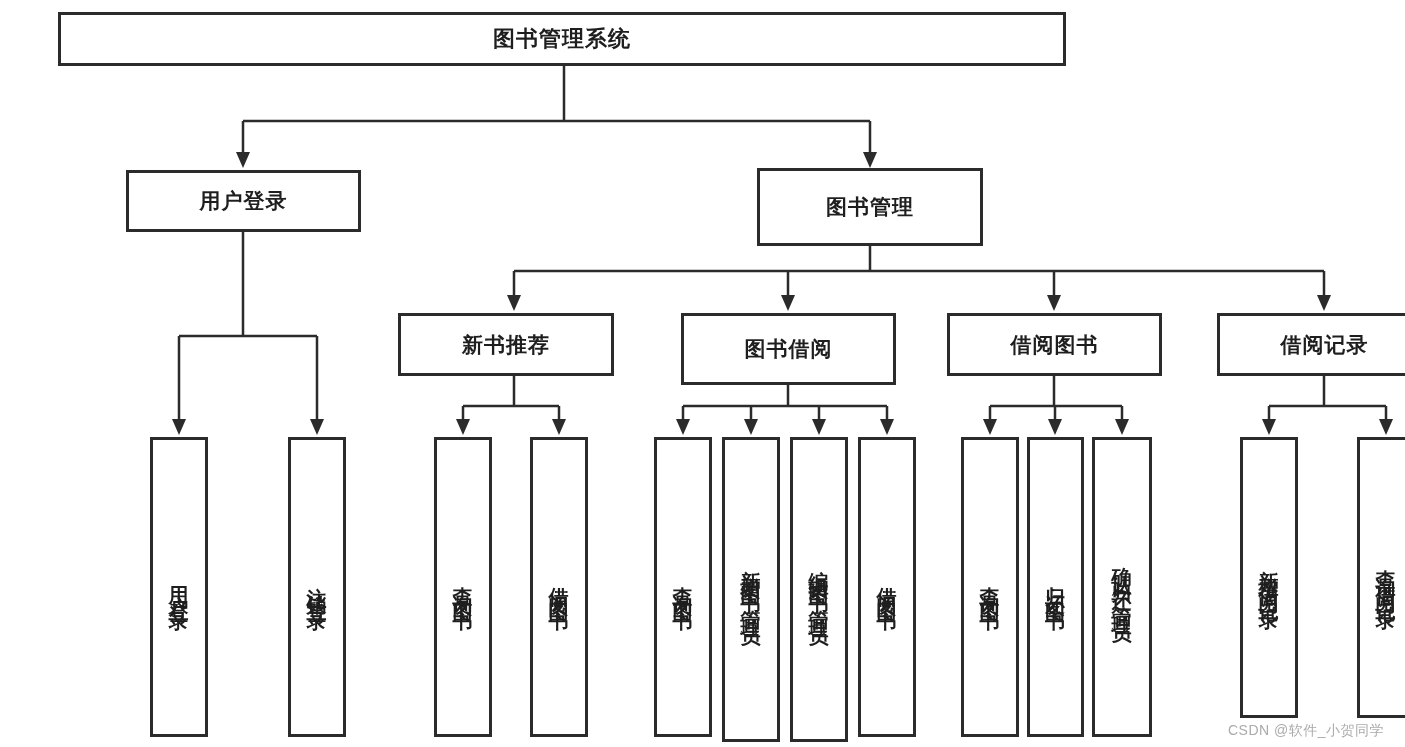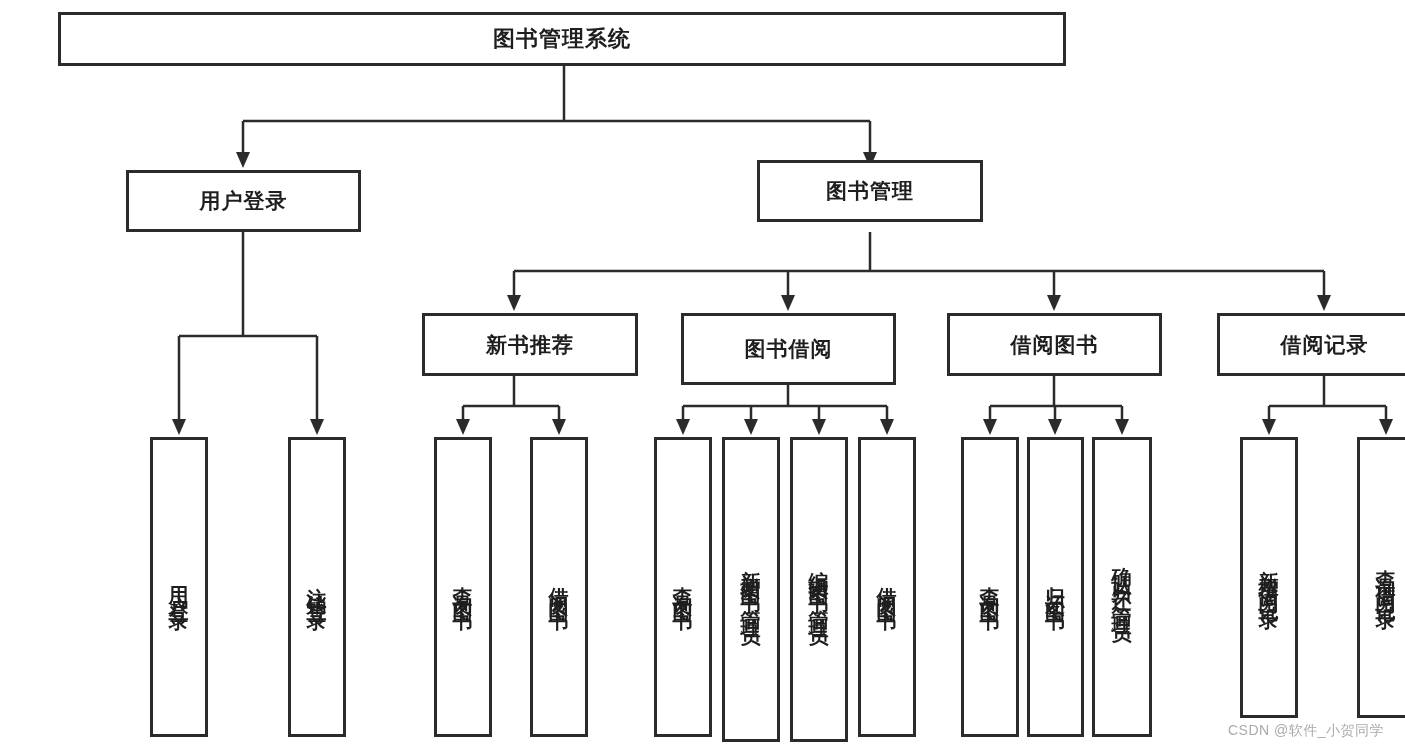--- a/index.html
+++ b/index.html
@@ -89,25 +89,25 @@
     <polygon points="1342,435 1335,419 1349,419"></polygon>
   </svg>
 
   <div class="node hbox root" style="left:14px;top:12px;width:1008px;height:54px">
     <span>图书管理系统</span>
   </div>
 
   <div class="node hbox" style="left:82px;top:170px;width:235px;height:62px">
     <span>用户登录</span>
   </div>
-  <div class="node hbox" style="left:713px;top:160px;width:226px;height:62px">
+  <div class="node hbox" style="left:713px;top:168px;width:226px;height:78px">
     <span>图书管理</span>
   </div>
 
-  <div class="node hbox" style="left:378px;top:313px;width:216px;height:63px">
+  <div class="node hbox" style="left:354px;top:313px;width:216px;height:63px">
     <span>新书推荐</span>
   </div>
   <div class="node hbox" style="left:637px;top:313px;width:215px;height:72px">
     <span>图书借阅</span>
   </div>
   <div class="node hbox" style="left:903px;top:313px;width:215px;height:63px">
     <span>借阅图书</span>
   </div>
   <div class="node hbox" style="left:1173px;top:313px;width:215px;height:63px">
     <span>借阅记录</span>

